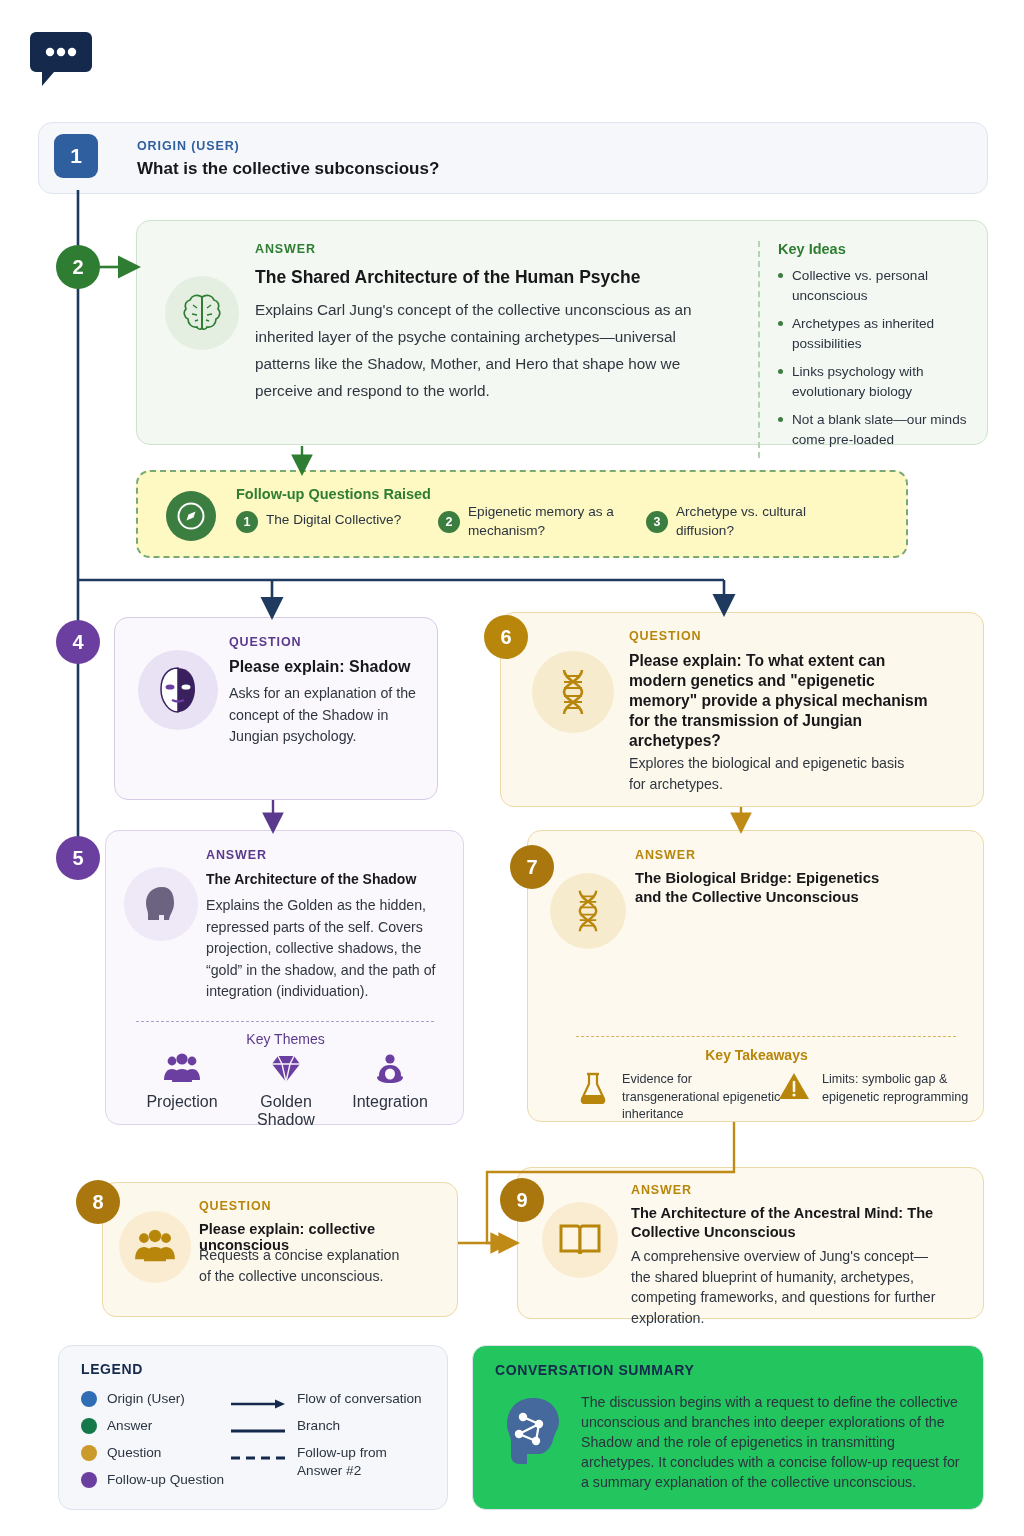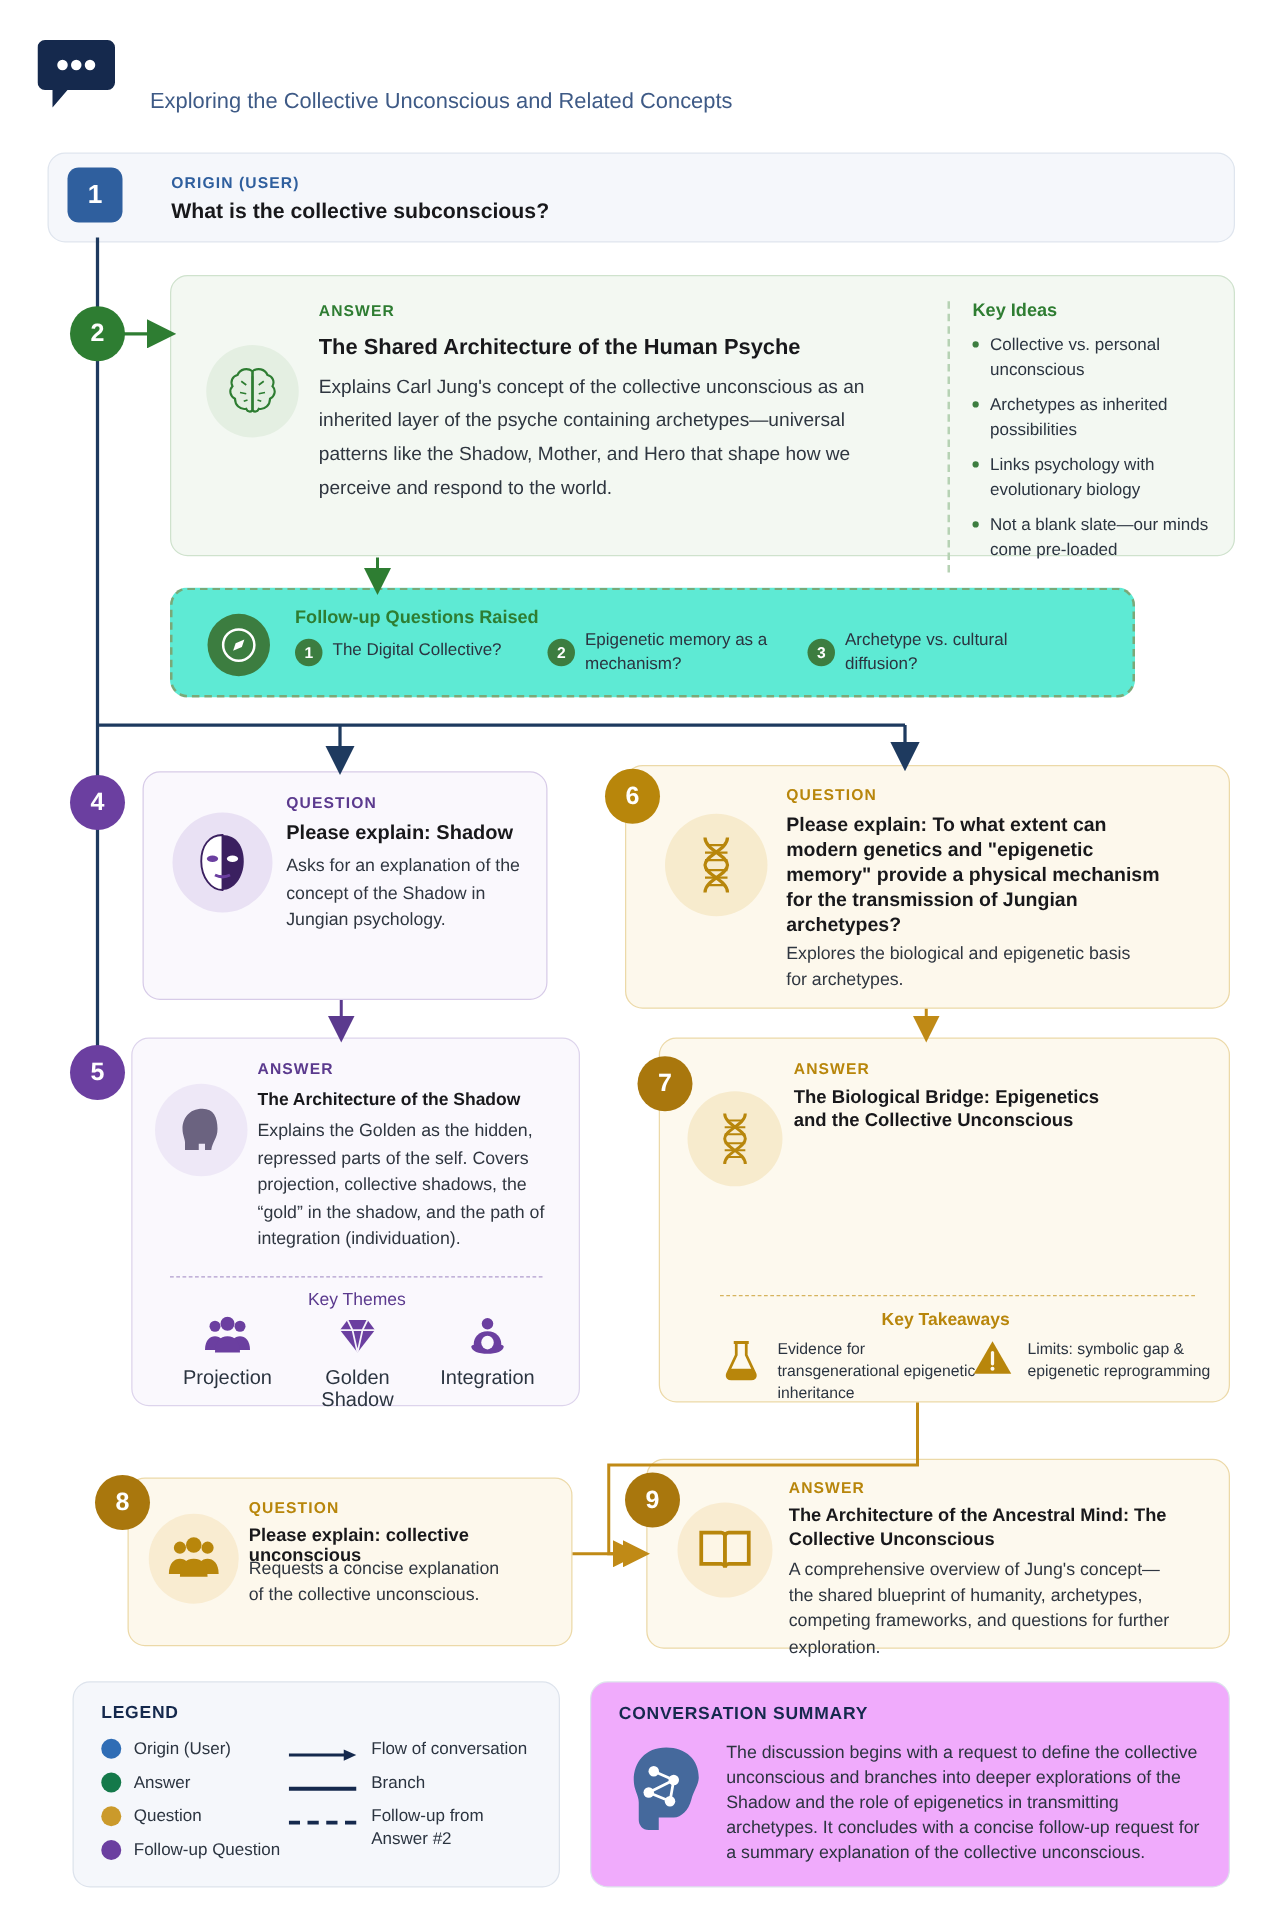--- a/index.html
+++ b/index.html
@@ -62,21 +62,21 @@
                     border-left: 2px dashed #b6d2b4; padding-left: 18px; }
   #card2 .ki-title { font-size: 14.5px; font-weight: bold; color: #2e7d32; margin-bottom: 9px; }
   #card2 .ki-list { list-style: none; }
   #card2 .ki-list li { position: relative; padding-left: 14px; font-size: 13.6px;
                        line-height: 20px; margin-bottom: 8px; color: #2b3440; }
   #card2 .ki-list li::before { content: ""; position: absolute; left: 0; top: 7px;
                        width: 5px; height: 5px; border-radius: 50%; background: #3c7d40; }
 
   
   #fup { left: 136px; top: 470px; width: 772px; height: 88px;
-         background: #5eead4; border: 2px dashed #7aa978; }
+         background: #fef9c3; border: 2px dashed #7aa978; }
   #fup .fu-title { position: absolute; left: 98px; top: 14px;
          font-size: 14.5px; font-weight: bold; color: #2e7d32; }
   .fu-item { position: absolute; top: 39px; }
   .fu-num { position: absolute; left: 0; top: 0; width: 22px; height: 22px;
             border-radius: 50%; background: #3c7d40; color: #fff; font-size: 12.5px;
             font-weight: bold; display: flex; align-items: center; justify-content: center; }
   .fu-txt { position: absolute; left: 30px; top: -1px; font-size: 13.6px;
             line-height: 19px; color: #2b3440; }
 
   
@@ -150,21 +150,21 @@
             font-size: 14px; font-weight: bold; letter-spacing: 0.6px; color: #15294d; }
   .lg-row { position: absolute; left: 22px; }
   .lg-dot { position: absolute; left: 0; top: 1px; width: 16px; height: 16px; border-radius: 50%; }
   .lg-text { position: absolute; left: 26px; top: 0; font-size: 13.6px;
              line-height: 18px; color: #2b3440; white-space: nowrap; }
   .lg-row2 { position: absolute; left: 172px; }
   .lg-line { position: absolute; left: 0; top: 8px; width: 56px; }
 
   
   #summary { left: 472px; top: 1345px; width: 512px; height: 165px;
-             background: #f0abfc; border-color: #dde3ec; padding-left: 36px; }
+             background: #22c55e; border-color: #dde3ec; padding-left: 36px; }
   #summary .sm-title { position: absolute; left: 22px; top: 16px;
              font-size: 14px; font-weight: bold; letter-spacing: 0.6px; color: #15294d; }
   #summary .sm-body { position: absolute; left: 108px; top: 46px; width: 388px;
              font-size: 14.2px; line-height: 20px; color: #2b3440; }
 </style>
 </head>
 <body>
 
 <svg class="conn" width="1024" height="1536" style="left:0;top:0;">
   <defs>
@@ -201,21 +201,20 @@
   <path d="M458,1243 L500,1243" stroke="#c08a16" stroke-width="2.4" fill="none" marker-end="url(#arrAmber)"></path>
 </svg>
 
 <div class="header">
   <svg class="bubble-icon" viewBox="0 0 62 62">
     <path d="M6,4 h50 a6,6 0 0 1 6,6 v28 a6,6 0 0 1 -6,6 h-32 l-12,14 v-14 h-6 a6,6 0 0 1 -6,-6 v-28 a6,6 0 0 1 6,-6 z" fill="#15294d"></path>
     <circle cx="20" cy="24" r="4.2" fill="#fff"></circle>
     <circle cx="31" cy="24" r="4.2" fill="#fff"></circle>
     <circle cx="42" cy="24" r="4.2" fill="#fff"></circle>
   </svg>
-  <div class="page-subtitle">Exploring the Collective Unconscious and Related Concepts</div>
 </div>
 
 <div class="badge sq" style="left:54px;top:134px;width:44px;height:44px;background:#2f5f9e;font-size:21px;">
   <span>1</span>
 </div>
 <div class="card" id="card1">
   <div class="kicker">ORIGIN (USER)</div>
   <div class="ctitle">What is the collective subconscious?</div>
 </div>
 

